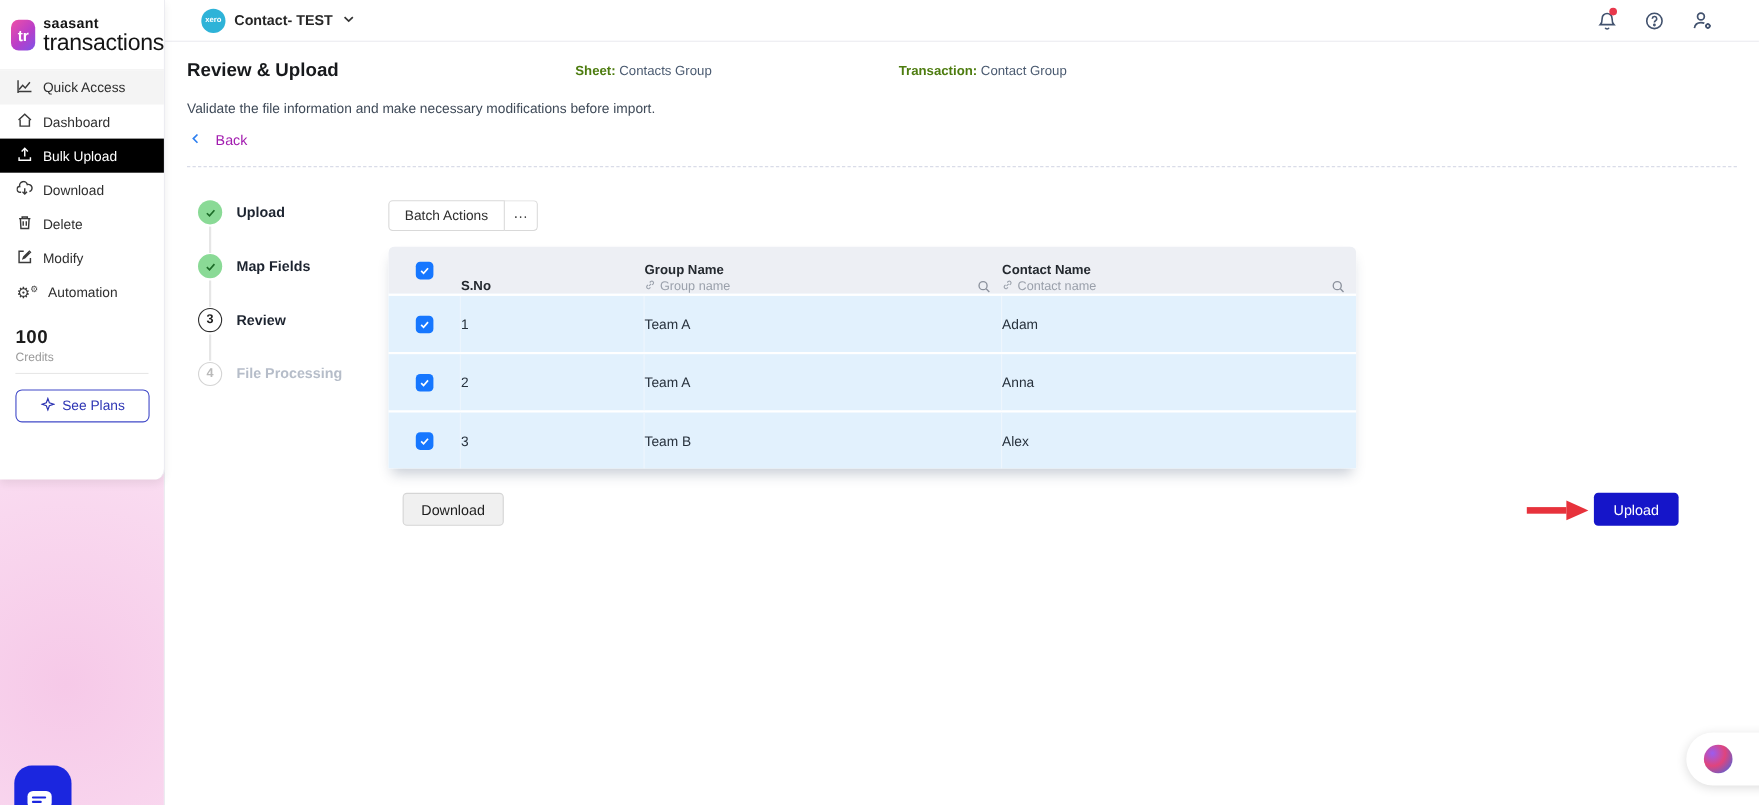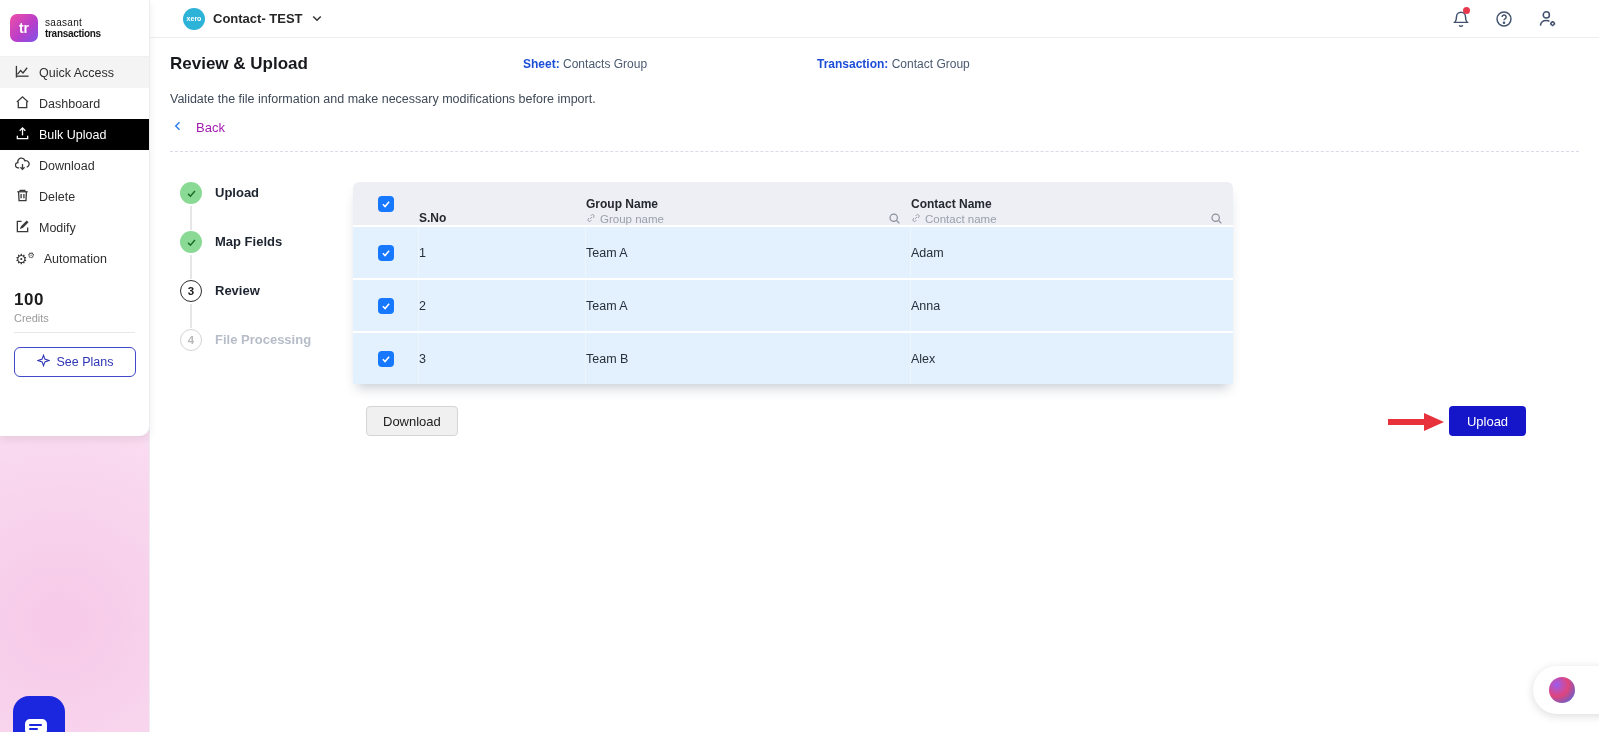--- a/index.html
+++ b/index.html
@@ -11,22 +11,22 @@
     background:radial-gradient(circle at 40% 85%, #f6c9e8 0%, #fbe3f4 45%, #ffffff 75%);
     border-right:1px solid #ececf1; z-index:5; }
   .sidebar-card { background:#fff; width:150px; height:436px;
     border-bottom-right-radius:10px; box-shadow:0 4px 8px rgba(0,0,0,.07);
     border-right:1px solid #ececf1; padding-top:12px; }
   .logo-row { display:flex; align-items:center; gap:7px; padding:2px 0 14px 10px; }
   .logo-mark { width:28px; height:28px; border-radius:7px; color:#fff;
     background:linear-gradient(135deg,#ef4fa6 0%, #b93ec9 55%, #7d53e8 100%);
     font-weight:bold; font-size:14px; display:flex; align-items:center; justify-content:center; }
   .logo-text { line-height:1; color:#151515; }
-  .logo-text .small { font-size:10px; font-weight:normal; letter-spacing:.3px; display:block; }
-  .logo-text .big { font-size:10px; font-weight:700; letter-spacing:-.3px; display:block; margin-top:1px; }
+  .logo-text .small { font-size:13px; font-weight:bold; letter-spacing:.3px; display:block; }
+  .logo-text .big { font-size:21px; font-weight:400; letter-spacing:-.3px; display:block; margin-top:1px; }
   .nav { border-top:1px solid #f0f0f0; }
   .nav-item { display:flex; align-items:center; gap:9px; height:31px; padding-left:15px;
     font-size:12.5px; color:#2f2f2f; cursor:pointer; }
   .nav-item svg, .nav-item .uico { flex:0 0 auto; color:#3a3a3a; }
   .nav-item.shaded { background:#f4f4f4; }
   .nav-item.active { background:#000; color:#fff; }
   .nav-item.active svg { color:#fff; }
   .credits { padding:16px 14px 0 14px; }
   .credits .value { font-size:17px; font-weight:bold; color:#1c1c1c; letter-spacing:.5px; }
   .credits .label { font-size:11px; color:#9a9a9a; margin-top:2px; padding-bottom:8px;
@@ -55,21 +55,21 @@
   .topbar-right { margin-left:auto; display:flex; align-items:center; gap:25px; }
   .tb-icon { position:relative; color:#42526e; cursor:pointer; display:flex; }
   .bell-dot { position:absolute; top:-3px; right:0px; width:7px; height:7px; border-radius:50%;
     background:#e8384c; }
 
   
   .page-head { display:grid; grid-template-columns:353px 294px 472px auto;
     align-items:center; padding:16px 16px 0 20px; }
   .page-title { font-size:17px; font-weight:bold; color:#17191c; }
   .meta { font-size:12px; color:#4a5a70; }
-  .meta b { color:#1d4ed8; }
+  .meta b { color:#4d7c0f; }
   .subtitle { font-size:12.5px; color:#3f4a58; padding:18px 0 0 20px; }
   .back-row { display:flex; align-items:center; gap:12px; padding:14px 0 0 22px;
     color:#a21caf; font-size:13px; cursor:pointer; width:90px; }
   .divider { border-top:1px dashed #d9dce8; margin:16px 20px 0 20px; }
 
   
   .content { display:flex; padding:30px 0 0 20px; position:relative; }
   .stepper { flex:0 0 183px; padding-left:10px; }
   .step { display:flex; align-items:flex-start; gap:13px; position:relative; height:49px; }
   .step-circle { width:22px; height:22px; border-radius:50%; display:flex; align-items:center;
@@ -307,20 +307,24 @@
         <span class="step-label">Review</span>
         <span class="step-line"></span>
       </div>
       <div class="step pending">
         <span class="step-circle">4</span>
         <span class="step-label">File Processing</span>
       </div>
     </div>
 
     <div class="work">
+      <div class="toolbar">
+        <button class="btn-batch">Batch Actions</button>
+        <button class="btn-more">···</button>
+      </div>
 
       <div class="grid-table">
         <div class="thead">
           <div class="tcell cb-cell" style="border-right:none;">
             <span class="checkbox">
               <svg width="10" height="10" viewBox="0 0 16 16" fill="none" stroke="#fff" stroke-width="2.5">
                   <path d="M3 8.5l3.5 3.5L13 4.5"></path>
                 </svg>
             </span>
           </div>

